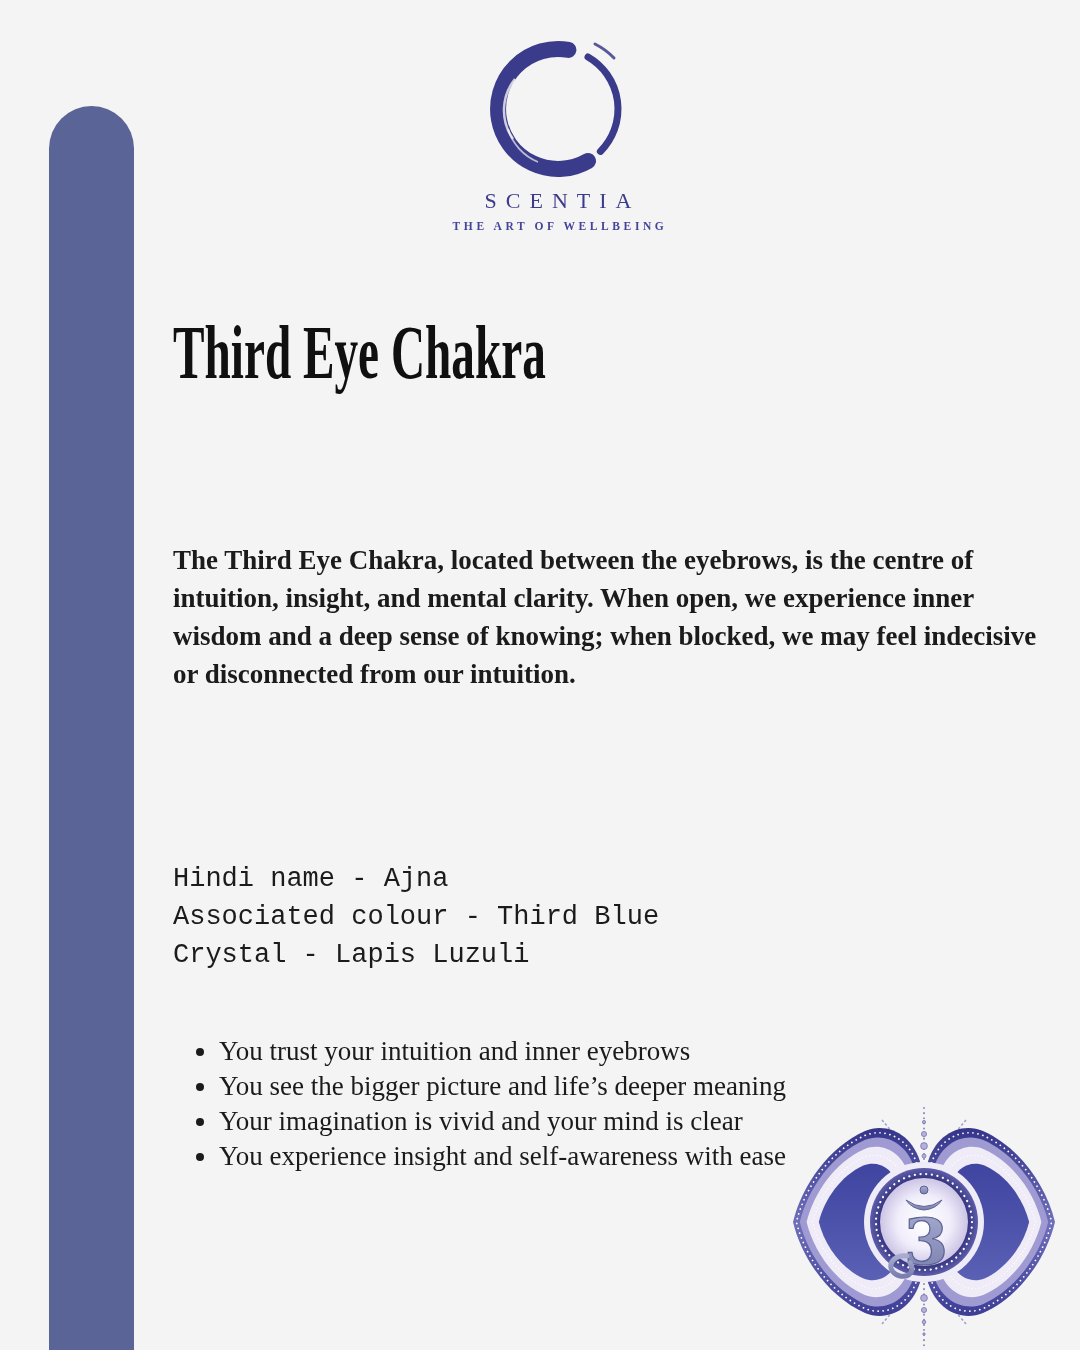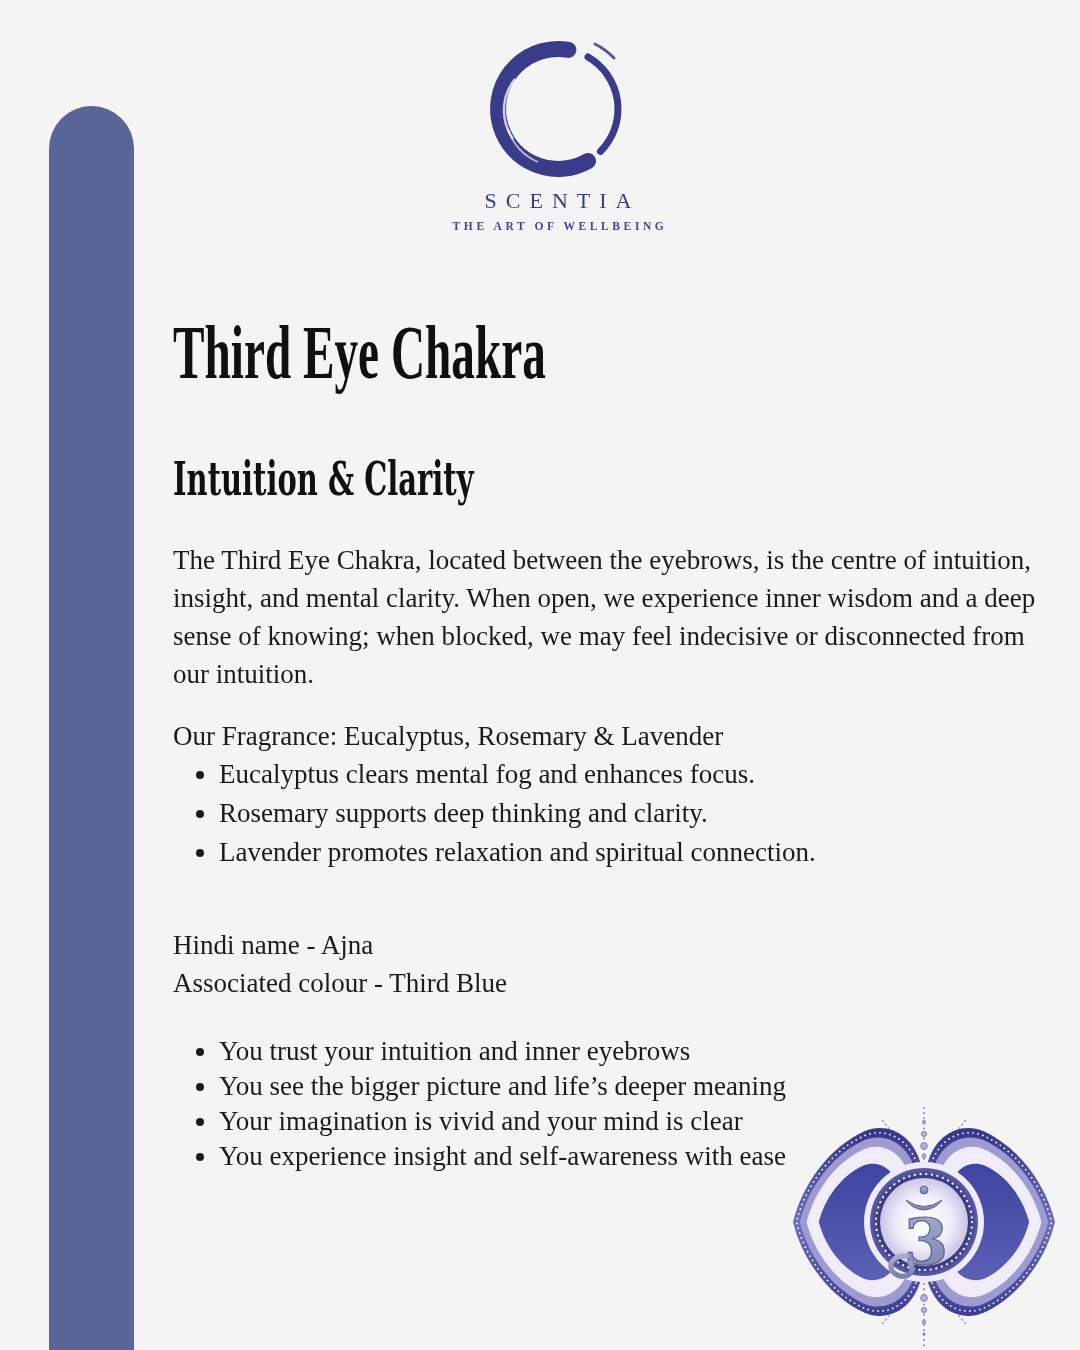--- a/index.html
+++ b/index.html
@@ -34,23 +34,23 @@
   }
   .subtitle{
     position:absolute;left:173px;top:455px;margin:0;
     font-family:"DejaVu Serif",serif;font-weight:700;font-size:46px;line-height:1;
     color:#101010;white-space:nowrap;
   }
   
   .textblock{position:absolute;left:173px;width:872px;font-size:27px;line-height:38px;}
   .intro{top:541px;}
   .fragrance{top:717px;}
-  .attributes{top:926px;}
+  .attributes{top:860px;font-family:Liberation Mono, monospace;}
   .balanced{top:1034px;}
-  .textblock p,.textblock h3{margin:0;font-weight:400;font-size:27px;line-height:38px;}
+  .textblock p,.textblock h3{margin:0;font-weight:700;font-size:27px;line-height:38px;}
   ul.bullets{margin:0;padding:0 0 0 46px;list-style:disc;}
   ul.bullets li{line-height:39px;}
   .balanced ul.bullets li{line-height:35px;}
   .attr-line{line-height:38px;}
   
   .chakra{position:absolute;left:783px;top:1106px;}
 </style>
 </head>
 <body>
 
@@ -64,38 +64,30 @@
       <path d="M 105,23 A 60,60 0 0 1 117.4,117.4" fill="none" stroke="#3b3b8b" stroke-width="7" stroke-linecap="round"></path>
       <path d="M 112,10 A 70,70 0 0 1 131,24" fill="none" stroke="#3b3b8b" stroke-width="3" stroke-linecap="round" opacity="0.85"></path>
       <path d="M 30,105 A 50,50 0 0 1 32,45" fill="none" stroke="#f4f4f4" stroke-width="2.5" opacity="0.8"></path>
       <path d="M 55,128 A 52,52 0 0 1 25,95" fill="none" stroke="#f4f4f4" stroke-width="1.8" opacity="0.7"></path>
     </svg>
     <div class="brand-name">SCENTIA</div>
     <div class="brand-tagline">THE ART OF WELLBEING</div>
   </div>
 
   <h1 class="page-title"><span class="squeeze">Third Eye Chakra</span></h1>
-  <h2 class="subtitle"><span class="squeeze">Intuition &amp; Clarity</span></h2>
 
   <div class="textblock intro">
     <p>The Third Eye Chakra, located between the eyebrows, is the centre of intuition, insight, and mental clarity. When open, we experience inner wisdom and a deep sense of knowing; when blocked, we may feel indecisive or disconnected from our intuition.</p>
   </div>
 
-  <div class="textblock fragrance">
-    <h3>Our Fragrance: Eucalyptus, Rosemary &amp; Lavender</h3>
-    <ul class="bullets">
-      <li>Eucalyptus clears mental fog and enhances focus.</li>
-      <li>Rosemary supports deep thinking and clarity.</li>
-      <li>Lavender promotes relaxation and spiritual connection.</li>
-    </ul>
-  </div>
 
   <div class="textblock attributes">
     <div class="attr-line">Hindi name - Ajna</div>
     <div class="attr-line">Associated colour - Third Blue</div>
+    <div class="attr-line">Crystal - Lapis Luzuli</div>
   </div>
 
   <div class="textblock balanced">
     <ul class="bullets">
       <li>You trust your intuition and inner eyebrows</li>
       <li>You see the bigger picture and life’s deeper meaning</li>
       <li>Your imagination is vivid and your mind is clear</li>
       <li>You experience insight and self-awareness with ease</li>
     </ul>
   </div>

